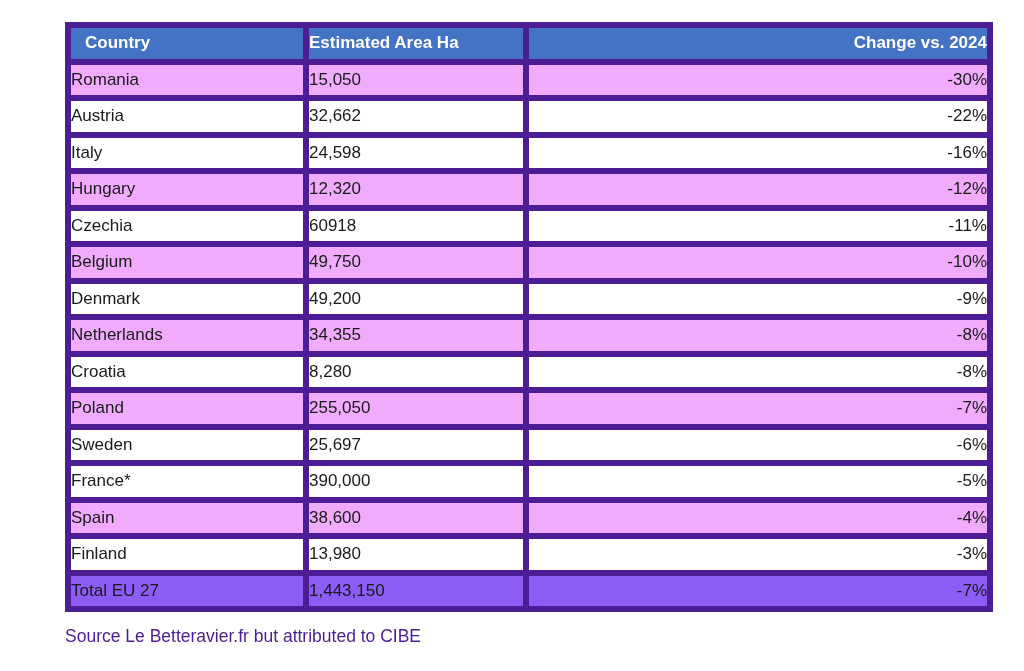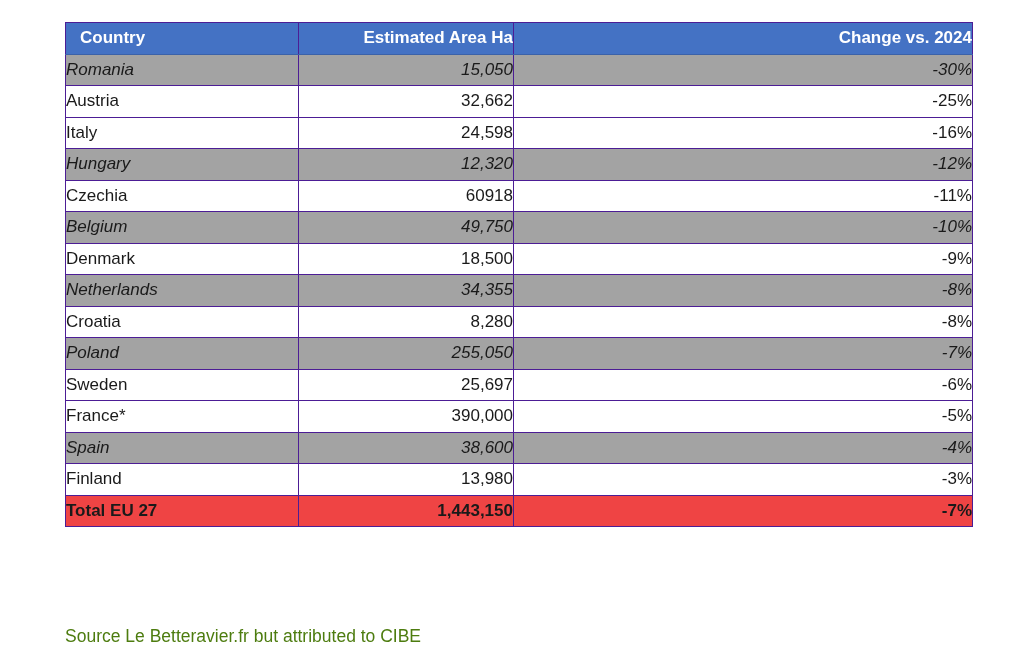--- a/index.html
+++ b/index.html
@@ -17,47 +17,47 @@
   }
   table.beet-table {
     position: absolute;
     left: 65px;
     top: 22px;
     width: 890px;
     border-collapse: collapse;
     table-layout: fixed;
   }
   .beet-table th, .beet-table td {
-    border: 1px solid #4c1d95;
+    border: 6px solid #4c1d95;
     font-size: 17px;
     height: 30.5px;
     padding: 0;
     color: #1a1a1a;
     white-space: nowrap;
     overflow: hidden;
   }
   .beet-table th {
     background: #4472C4;
     color: #ffffff;
     font-weight: bold;
     border-bottom: 1px solid #3B62A9;
   }
   .c0 { width: 218px; text-align: left; padding-left: 14px; }
-  .c1 { width: 214px; text-align: right; }
+  .c1 { width: 214px; text-align: left; }
   .c2 { width: 458px; text-align: right; }
   th.c0 { padding-left: 14px; }
-  tr.band td { background: #a3a3a3; font-style: italic; }
+  tr.band td { background: #f0abfc; }
   tr.plain td { background: #ffffff; }
-  tr.total td { background: #ef4444; font-weight: bold; }
+  tr.total td { background: #8b5cf6; font-weight: normal; }
   .source-note {
     position: absolute;
     left: 65px;
     top: 626px;
     font-size: 17.5px;
-    color: #4d7c0f;
+    color: #4c1d95;
   }
 </style>
 </head>
 <body>
 
 <div class="page">
   <table class="beet-table">
     <thead>
       <tr>
           <th class="c0">Country</th>
@@ -67,21 +67,21 @@
     </thead>
     <tbody>
         <tr class="band">
           <td class="c0">Romania</td>
           <td class="c1">15,050</td>
           <td class="c2">-30%</td>
         </tr>
         <tr class="plain">
           <td class="c0">Austria</td>
           <td class="c1">32,662</td>
-          <td class="c2">-25%</td>
+          <td class="c2">-22%</td>
         </tr>
         <tr class="plain">
           <td class="c0">Italy</td>
           <td class="c1">24,598</td>
           <td class="c2">-16%</td>
         </tr>
         <tr class="band">
           <td class="c0">Hungary</td>
           <td class="c1">12,320</td>
           <td class="c2">-12%</td>
@@ -91,21 +91,21 @@
           <td class="c1">60918</td>
           <td class="c2">-11%</td>
         </tr>
         <tr class="band">
           <td class="c0">Belgium</td>
           <td class="c1">49,750</td>
           <td class="c2">-10%</td>
         </tr>
         <tr class="plain">
           <td class="c0">Denmark</td>
-          <td class="c1">18,500</td>
+          <td class="c1">49,200</td>
           <td class="c2">-9%</td>
         </tr>
         <tr class="band">
           <td class="c0">Netherlands</td>
           <td class="c1">34,355</td>
           <td class="c2">-8%</td>
         </tr>
         <tr class="plain">
           <td class="c0">Croatia</td>
           <td class="c1">8,280</td>

